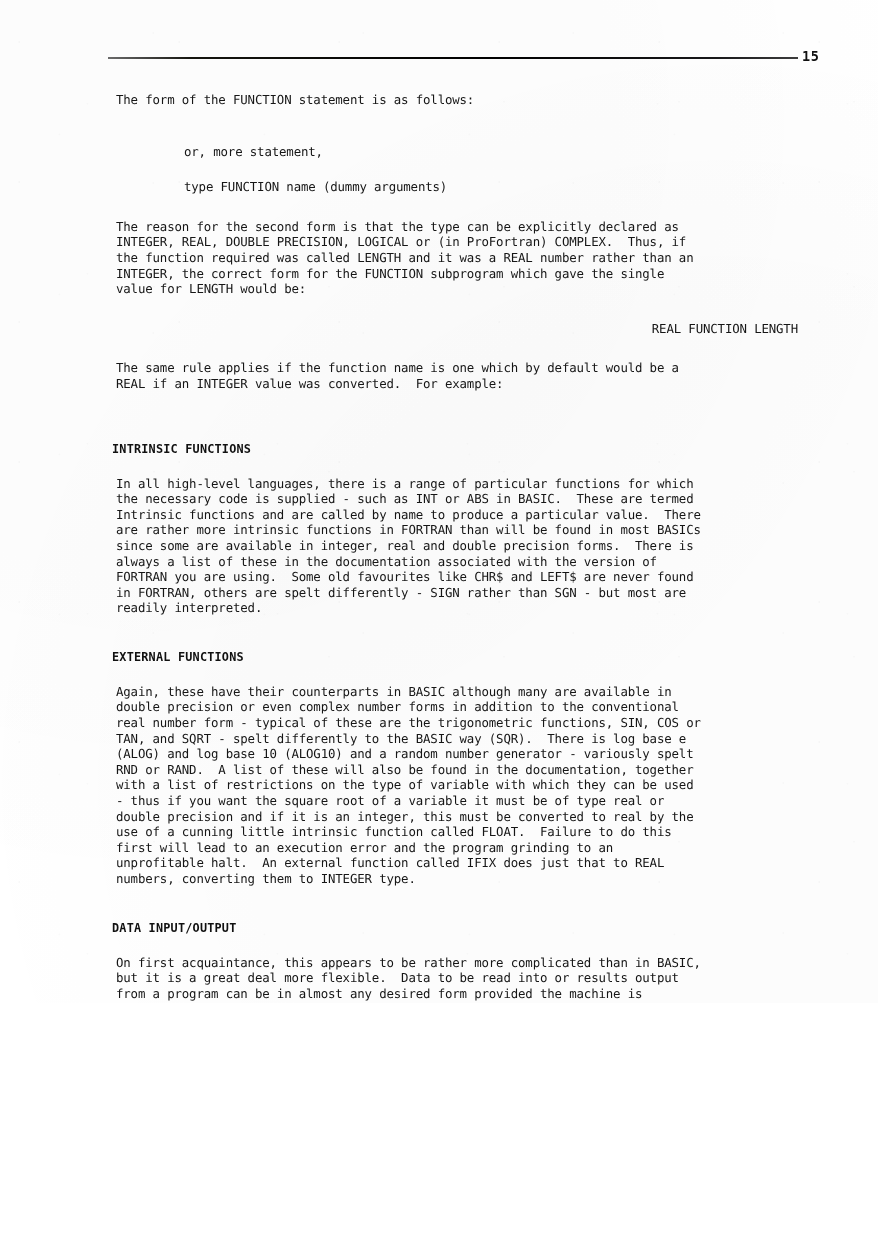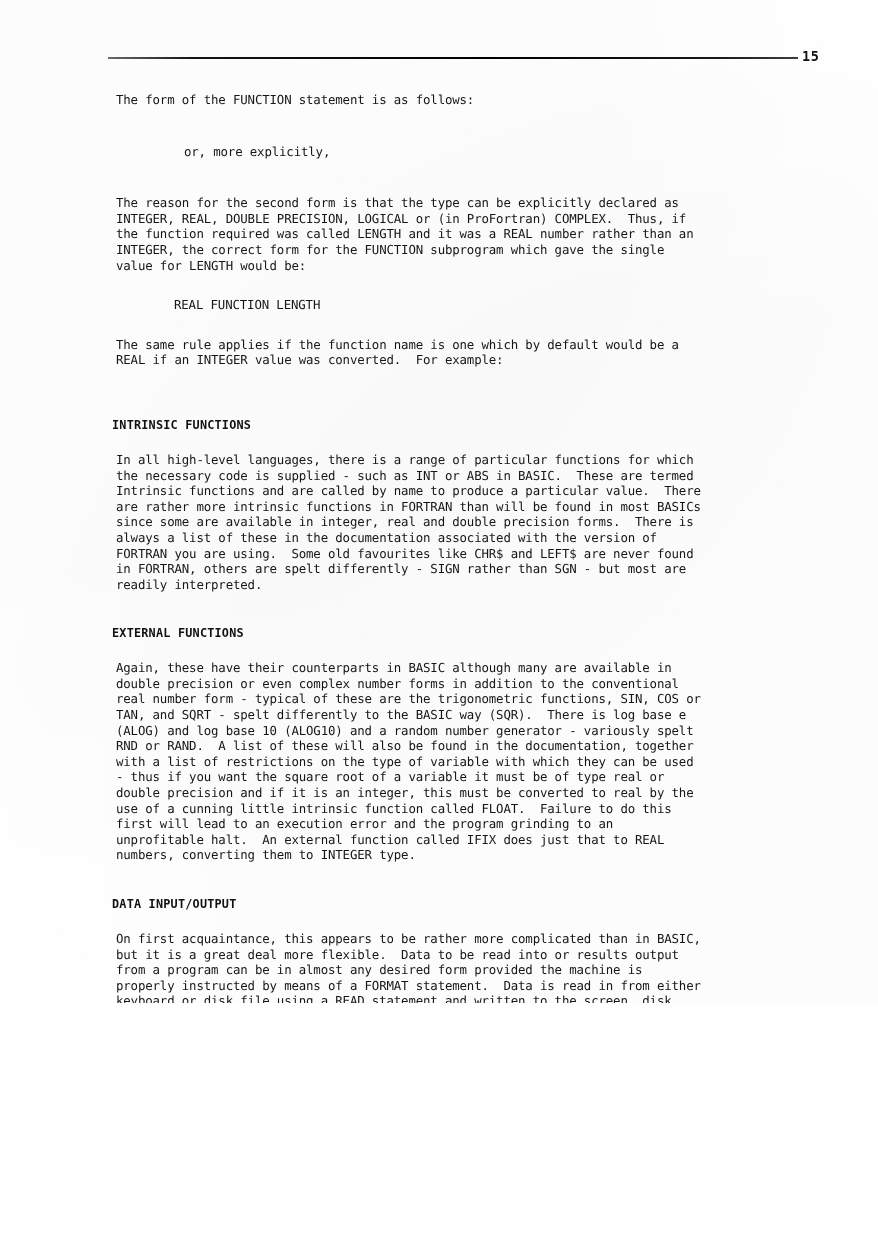--- a/index.html
+++ b/index.html
@@ -59,21 +59,21 @@
     white-space: pre-wrap;
     text-rendering: geometricPrecision;
   }
 
   .gap-s { height: 12px; }
   .gap-m { height: 16px; }
   .gap-l { height: 23px; }
   .gap-xl { height: 30px; }
 
   .indent { padding-left: 68px; }
-  .indent2 { padding-left: 58px; }
+  .indent2 { padding-left: 58px; text-align: right; }
 
   .heading {
     font-size: 11.6px;
     font-weight: bold;
     letter-spacing: 0.2px;
     color: #111111;
     margin: 0;
     white-space: pre;
     transform: scaleX(1.02);
     transform-origin: left center;
@@ -112,23 +112,24 @@
   <div class="header-rule"></div>
   <div class="folio">15</div>
 
   <div class="content">
 
     <p class="para">The form of the FUNCTION statement is as follows:</p>
 
     <div class="gap-m"></div>
 
     <div class="gap-s"></div>
-    <p class="para indent">or, more explicitly,</p>
+    <p class="para indent">or, more statement,</p>
 
     <div class="gap-s"></div>
+    <p class="para indent">type FUNCTION name (dummy arguments)</p>
 
     <div class="gap-m"></div>
     <p class="para">The reason for the second form is that the type can be explicitly declared as
 INTEGER, REAL, DOUBLE PRECISION, LOGICAL or (in ProFortran) COMPLEX.  Thus, if
 the function required was called LENGTH and it was a REAL number rather than an
 INTEGER, the correct form for the FUNCTION subprogram which gave the single
 value for LENGTH would be:</p>
 
     <div class="gap-m"></div>
     <p class="para indent2">REAL FUNCTION LENGTH</p>

